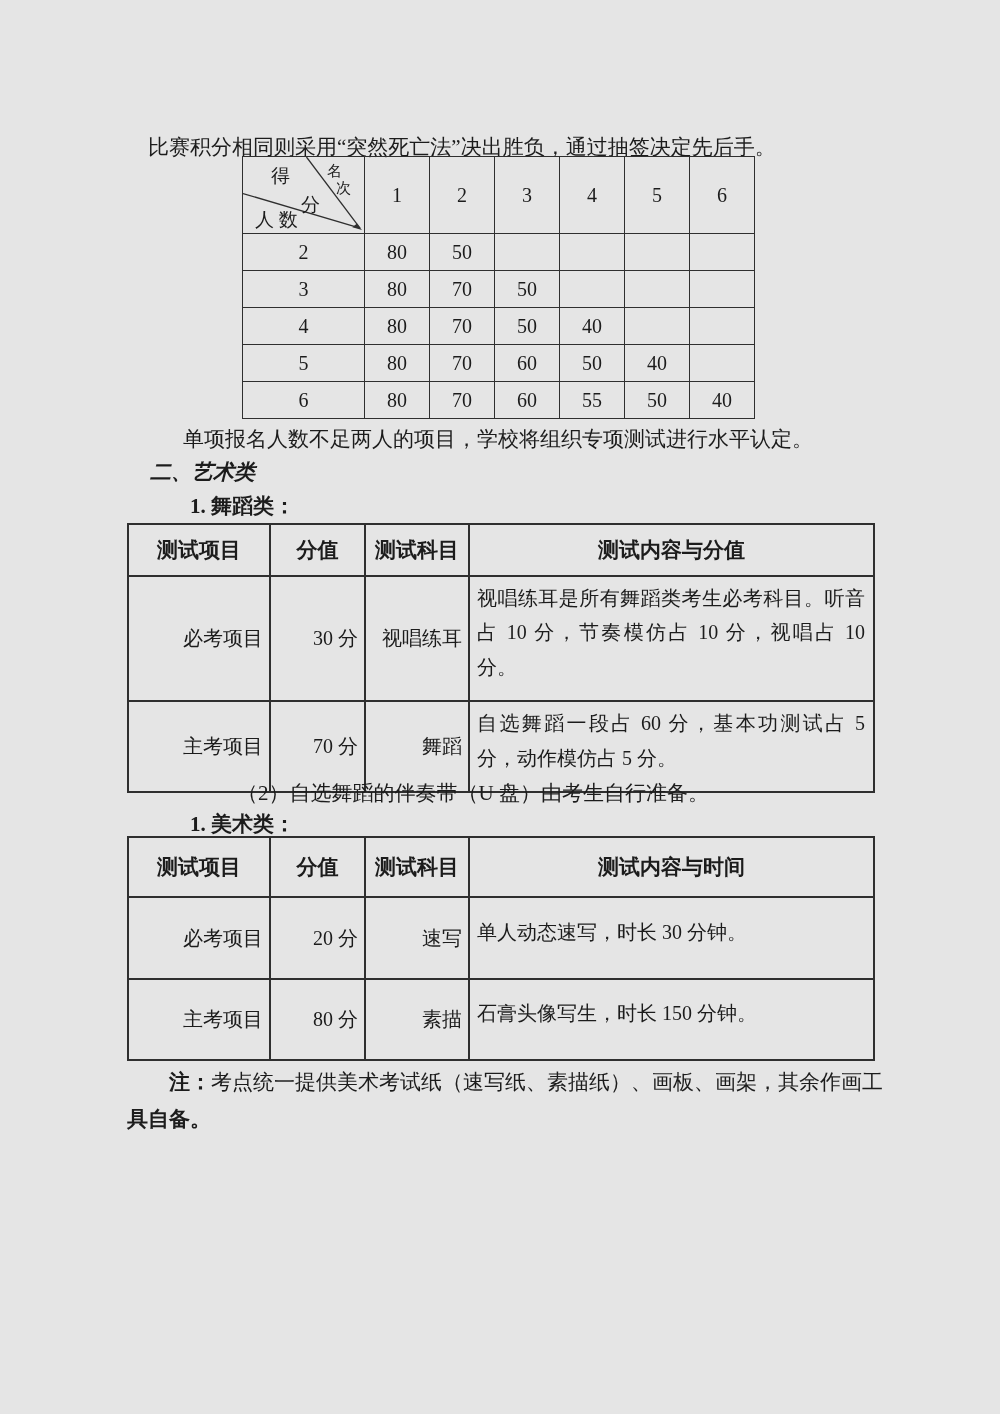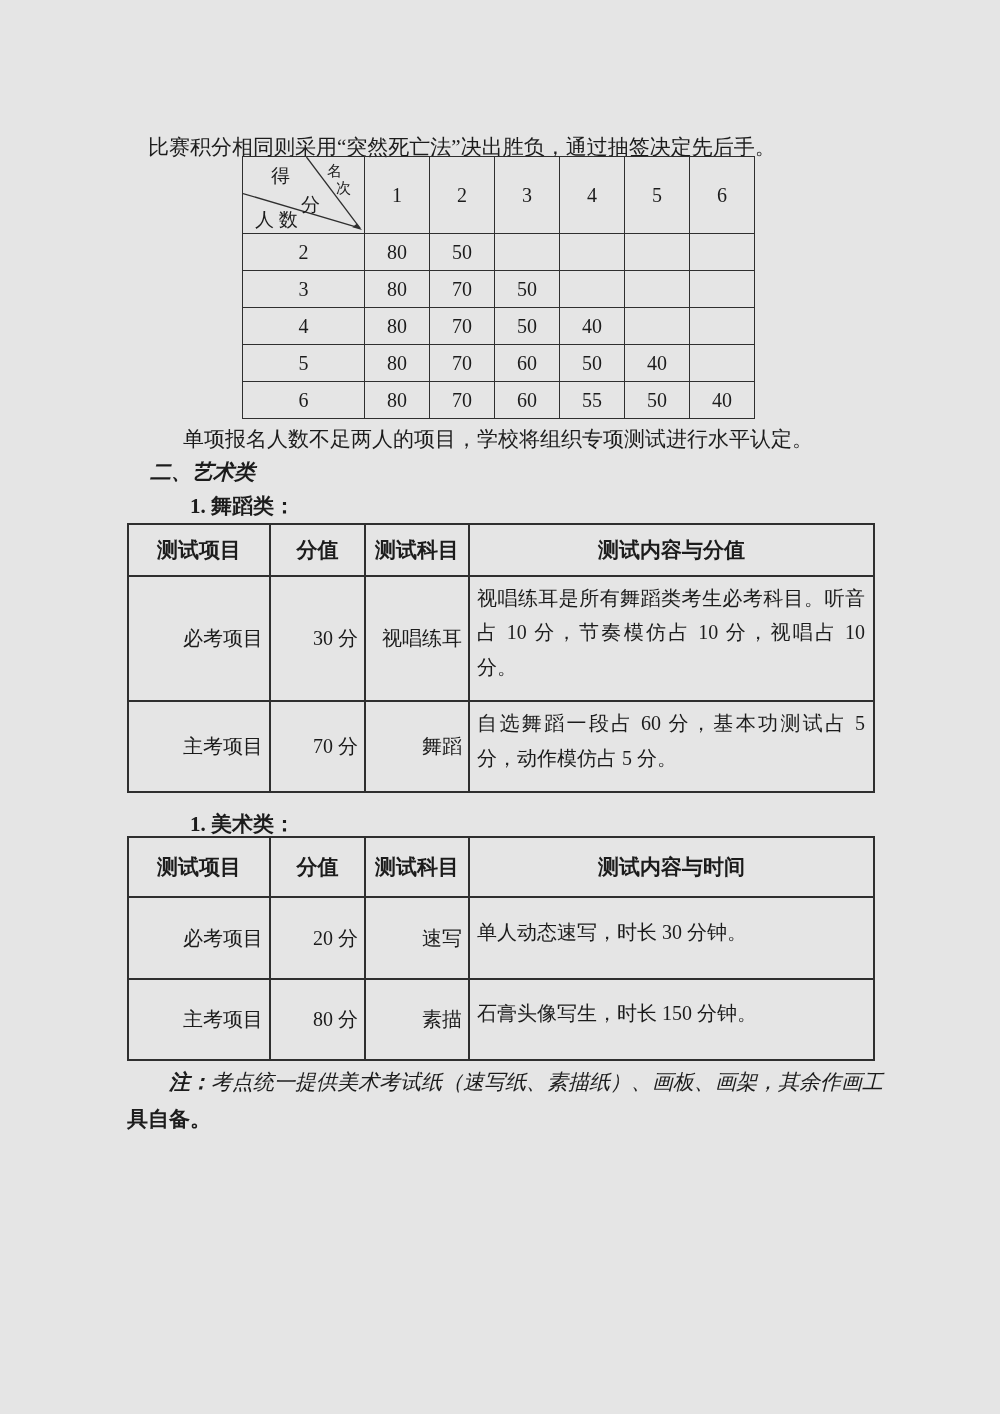--- a/index.html
+++ b/index.html
@@ -151,20 +151,21 @@
     </tr>
     <tr style="height:78px;">
       <td class="c">主考项目</td>
       <td class="c">70 分</td>
       <td class="c">舞蹈</td>
       <td class="content">自选舞蹈一段占 60 分，基本功测试占 5 分，动作模仿占 5 分。</td>
     </tr>
   </tbody>
     </table>
 
+  <div class="abs note-line" style="left:237px; top:779px;">（2）自选舞蹈的伴奏带（U 盘）由考生自行准备。</div>
 
   <div class="abs heading" style="left:190px; top:810px;">1. 美术类：</div>
 
   <table class="doc abs" style="left:127px; top:836px; width:746px;">
     <colgroup>
       <col style="width:142px;">
         <col style="width:95px;">
         <col style="width:104px;">
         <col style="width:405px;">
     </colgroup>
@@ -183,18 +184,18 @@
     </tr>
     <tr style="height:81px;">
       <td class="c">主考项目</td>
       <td class="c">80 分</td>
       <td class="c">素描</td>
       <td class="content">石膏头像写生，时长 150 分钟。</td>
     </tr>
   </tbody>
     </table>
 
-  <div class="abs note-line" style="left:127px; top:1068px; text-indent:42px;font-style:italic;">
+  <div class="abs note-line" style="left:127px; top:1068px; text-indent:42px;">
     <span class="b">注：</span><span>考点统一提供美术考试纸（速写纸、素描纸）、画板、画架，其余作画工</span>
   </div>
   <div class="abs note-line b" style="left:127px; top:1105px;">具自备。</div>
 
 </div>
 
 </body></html>

